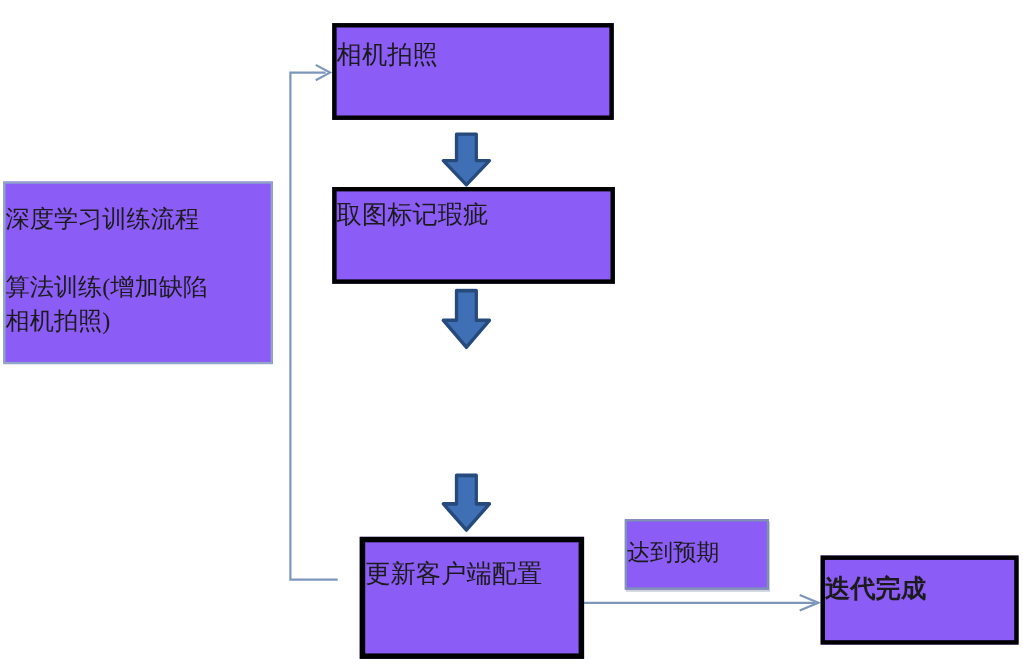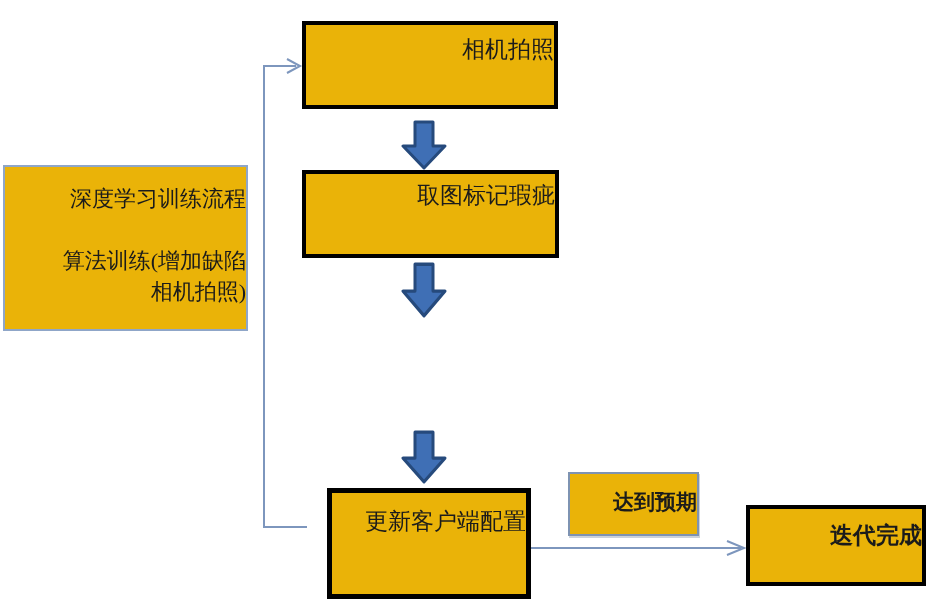--- a/index.html
+++ b/index.html
@@ -19,59 +19,57 @@
   .connectors {
     position: absolute;
     left: 0;
     top: 0;
     width: 930px;
     height: 605px;
   }
   .node {
     position: absolute;
     box-sizing: border-box;
-    background: #eab308;
-    text-align: right;
+    background: #8b5cf6;
+    text-align: left;
   }
   .bbox {
     border: 4px solid var(--node-border, #000000);
     font-size: 23px;
     line-height: 30px;
   }
   .bbox .label-line { display: block; }
   .note-box {
     left: 3px;
     top: 165px;
     width: 245px;
     height: 166px;
     border: 2px solid var(--note-border, #8fa6c8);
     font-size: 22px;
     padding-top: 16px;
   }
   .note-line {
     height: 31px;
     line-height: 31px;
     white-space: nowrap;
-    margin-left: 43px;
   }
   .box-camera   { left: 302px; top: 21px;  width: 256px; height: 88px;  padding-top: 10px; }
   .box-mark     { left: 302px; top: 170px; width: 257px; height: 88px;  padding-top: 7px; }
   .box-train    { left: 304px; top: 322px; width: 257px; height: 92px;  padding-top: 14px; }
   .box-update   { left: 307px; top: 488px; width: 204px; height: 111px; padding-top: 12px; border-width: 5px; line-height: 33px; margin-left: 20px; }
   .box-done     { left: 746px; top: 505px; width: 180px; height: 81px;  padding-top: 12px; font-weight: bold; }
   .expect-box {
     left: 568px;
     top: 472px;
     width: 131px;
     height: 64px;
     border: 2px solid var(--label-border, #7e93b2);
     box-shadow: 1px 2px 0 rgba(110, 125, 150, 0.35);
     font-size: 21px;
     padding-top: 14px;
-    font-weight: bold;
   }
   .down-arrow {
     position: absolute;
     left: 401px;
     width: 46px;
   }
   .down-arrow-1 { top: 120px; height: 50px; }
   .down-arrow-2 { top: 262px; height: 56px; }
   .down-arrow-3 { top: 430px; height: 54px; }
   .down-arrow svg { display: block; width: 100%; height: 100%; }

